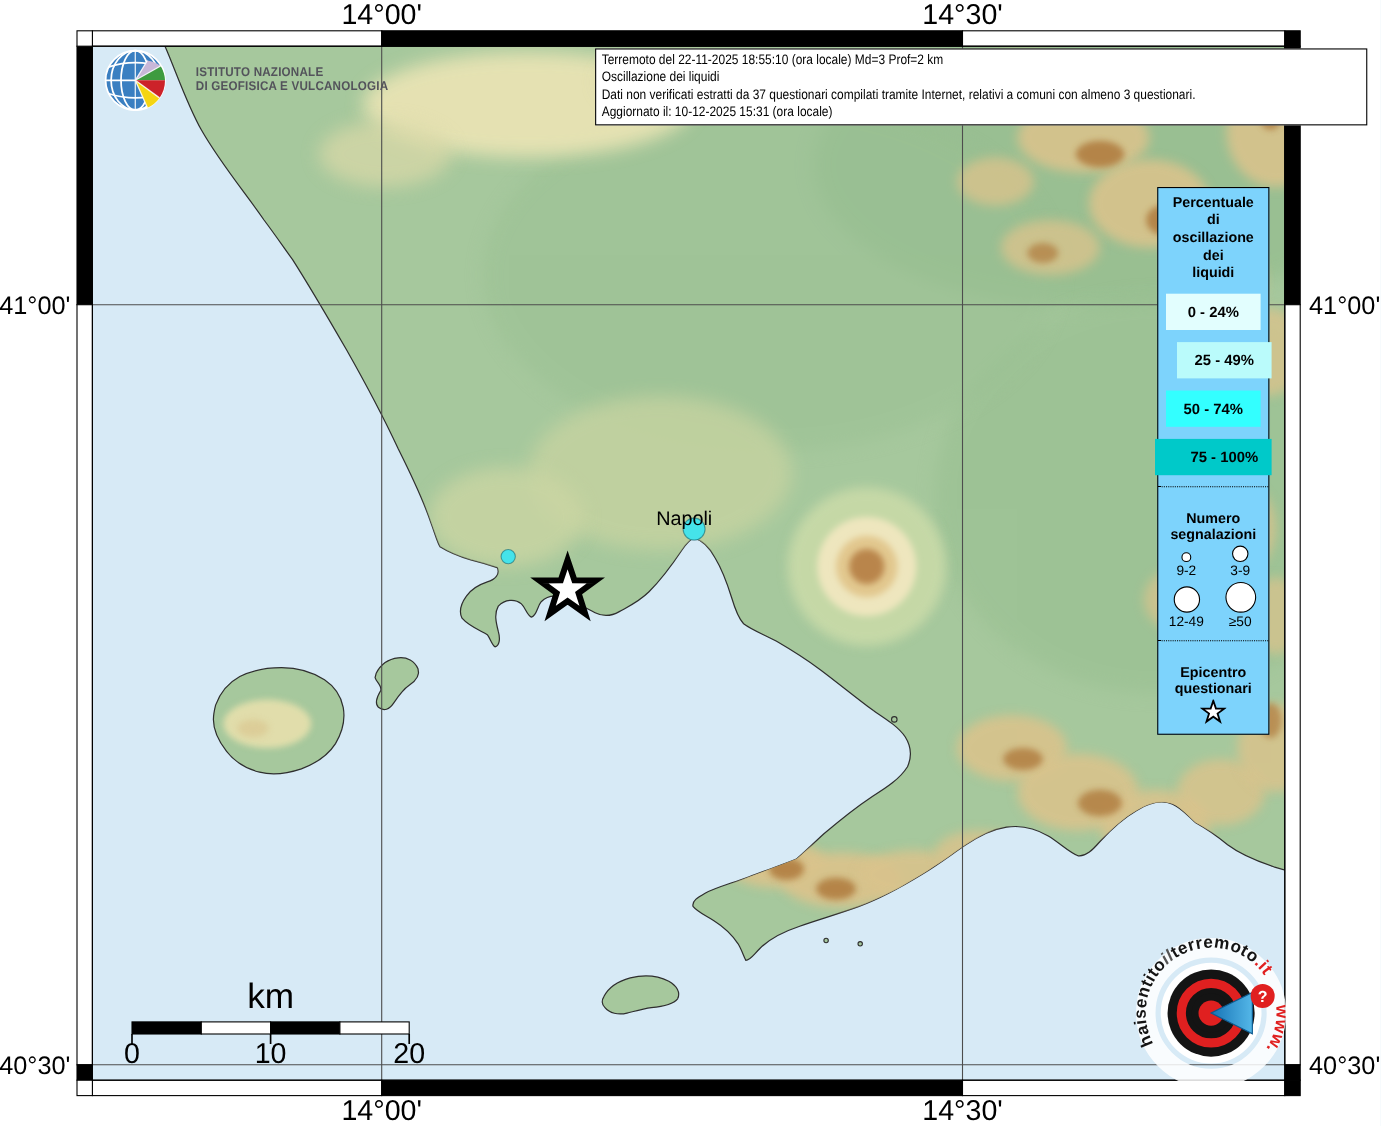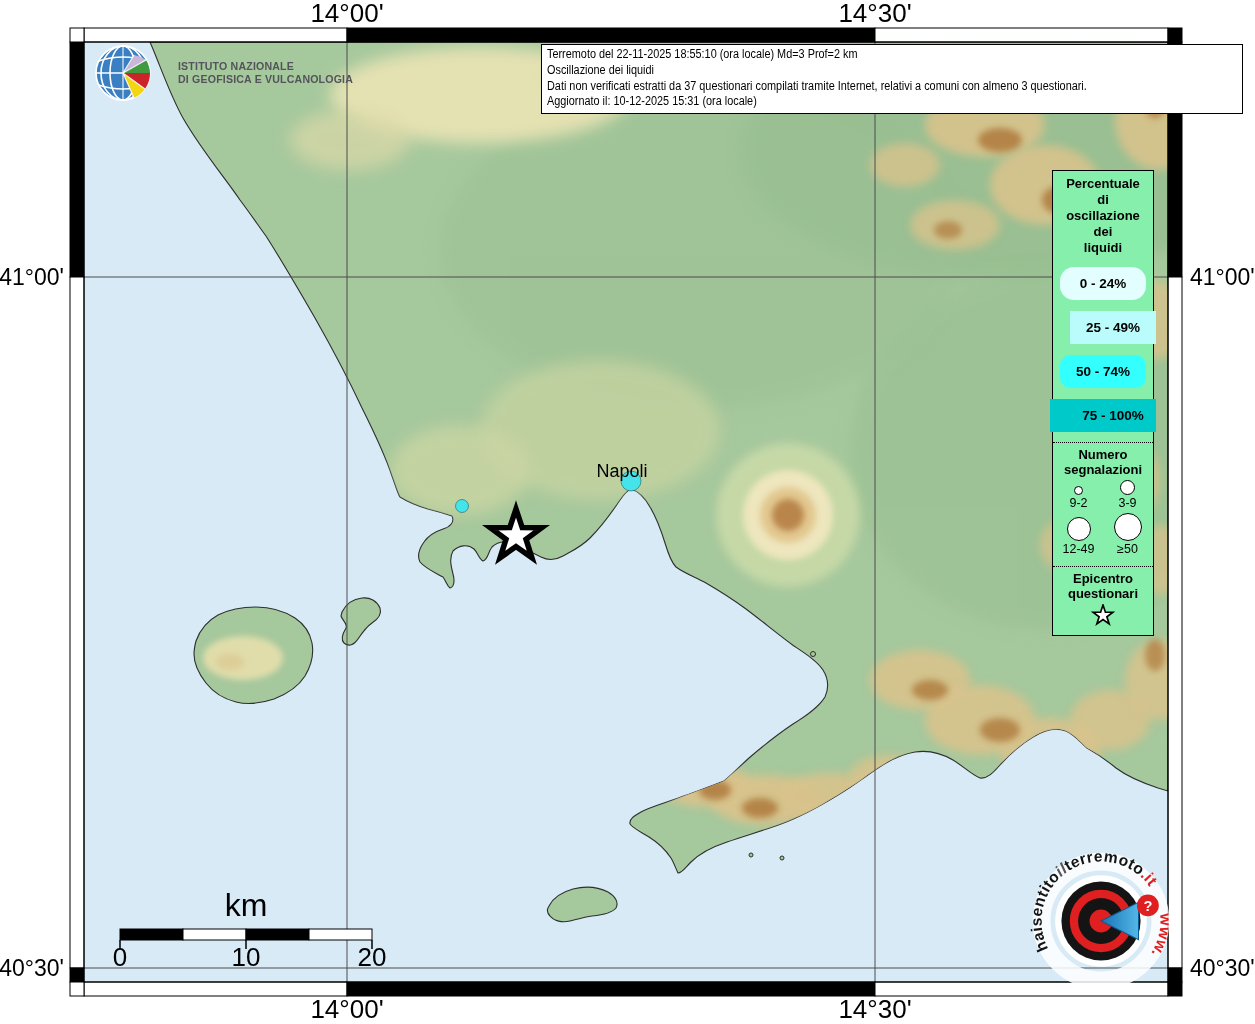--- a/index.html
+++ b/index.html
@@ -12,27 +12,27 @@
   .title-box{position:absolute;left:541px;top:44px;width:702px;background:#fff;
     border:1px solid #000;box-sizing:border-box;padding:2px 5px 3px 5px;z-index:30;}
   .tline{font-size:12.5px;line-height:15.8px;white-space:nowrap;
     transform:scaleX(.87);transform-origin:0 50%;}
 
   .ingv-logo{position:absolute;left:94px;top:44px;display:flex;align-items:center;gap:26px;z-index:25;}
   .ingv-name{color:#53535B;font-weight:bold;font-size:11.5px;line-height:13.5px;
     transform:scaleX(.92);transform-origin:0 50%;white-space:nowrap;letter-spacing:.2px;}
 
   .legend-box{position:absolute;left:1052px;top:170px;width:102px;box-sizing:border-box;
-    background:#86efac;border:1.5px solid #000;z-index:30;display:flex;flex-direction:column;
+    background:#7dd3fc;border:1.5px solid #000;z-index:30;display:flex;flex-direction:column;
     align-items:center;padding-bottom:8px;}
   .lg-title{font-weight:bold;font-size:13px;line-height:16px;text-align:center;margin-top:5px;}
   .swatch{width:86px;height:33px;margin-top:11px;display:flex;align-items:center;
     justify-content:center;font-weight:bold;font-size:13.5px;}
   .lg-divider{width:100%;border-top:1.5px dotted #000;margin-top:10px;}
-  .count-title{font-weight:bold;font-size:13px;line-height:15px;text-align:center;margin-top:4px;}
+  .count-title{font-weight:bold;font-size:13px;line-height:15px;text-align:center;margin-top:20px;}
   .circ-row{width:94px;display:flex;justify-content:space-between;margin-top:3px;}
   .circ-cell{width:45px;display:flex;flex-direction:column;align-items:center;justify-content:flex-end;}
   .circ{border-radius:50%;border:1.6px solid #000;background:#fff;box-sizing:border-box;}
   .c1{width:9px;height:9px;} .c2{width:15px;height:15px;}
   .c3{width:24px;height:24px;} .c4{width:28px;height:28px;}
   .circ-label{font-size:12.5px;margin-top:1px;}
   .epi-star{margin-top:3px;}
 
   .watermark{position:absolute;left:1026px;top:846px;z-index:25;}
 </style>
@@ -266,23 +266,23 @@
   </div>
 
   <div class="legend-box">
     <div class="lg-title">
       <div>Percentuale</div>
       <div>di</div>
       <div>oscillazione</div>
       <div>dei</div>
       <div>liquidi</div>
     </div>
-    <div class="swatch" style="background-color: rgb(226, 254, 254); border-radius: 14px;">0 - 24%</div>
+    <div class="swatch" style="background-color: rgb(226, 254, 254);">0 - 24%</div>
     <div class="swatch" style="background-color: rgb(186, 251, 251); margin-left: 20px;">25 - 49%</div>
-    <div class="swatch" style="background-color: rgb(51, 255, 255); border-radius: 11px;">50 - 74%</div>
+    <div class="swatch" style="background-color: rgb(51, 255, 255);">50 - 74%</div>
     <div class="swatch" style="background-color: rgb(0, 201, 201); padding-left: 20px;">75 - 100%</div>
 
     <div class="lg-divider"></div>
     <div class="count-title">
       <div>Numero</div>
       <div>segnalazioni</div>
     </div>
     <div class="circ-row">
       <div class="circ-cell">
         <span class="circ c1"></span>

